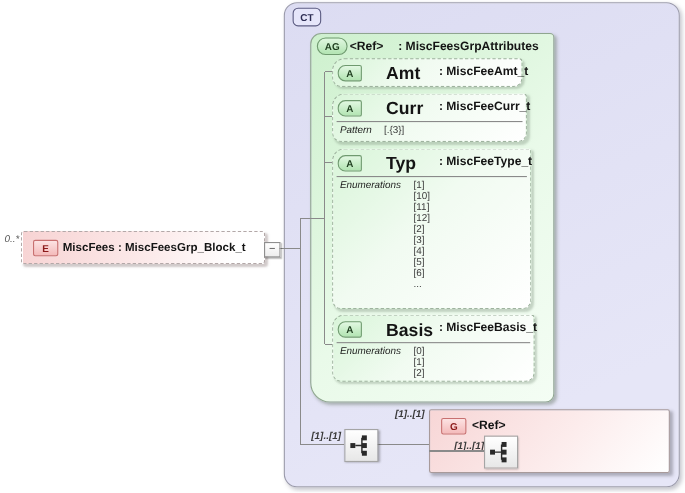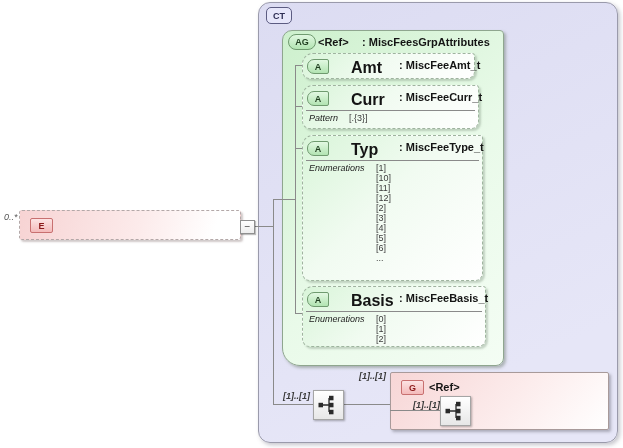--- a/index.html
+++ b/index.html
@@ -202,20 +202,21 @@
           <div>[0]</div>
           <div>[1]</div>
           <div>[2]</div>
         </div>
     </div>
   </div>
 
   <div class="abs mult-plain elem-mult">0..*</div>
   <div class="abs element-box">
     <span class="abs badge badge-red element-badge">E</span>
+    <span class="abs element-label">MiscFees : MiscFeesGrp_Block_t</span>
   </div>
   <div class="abs collapse-box">−</div>
 
   <div class="abs mult mult-outer-seq">[1]..[1]</div>
   <div class="abs seq-icon seq-outer">
     <svg width="29" height="28" viewBox="0 0 29 28">
       <path d="M9 14 H15 M15 7 V21" fill="none" stroke="#2a2a2a" stroke-width="1.3"></path>
       <rect x="4.5" y="11.8" width="4.5" height="4.5" fill="#2a2a2a"></rect>
       <rect x="15" y="4.8" width="4.5" height="4.5" fill="#2a2a2a"></rect>
       <rect x="15" y="11.8" width="4.5" height="4.5" fill="#2a2a2a"></rect>

